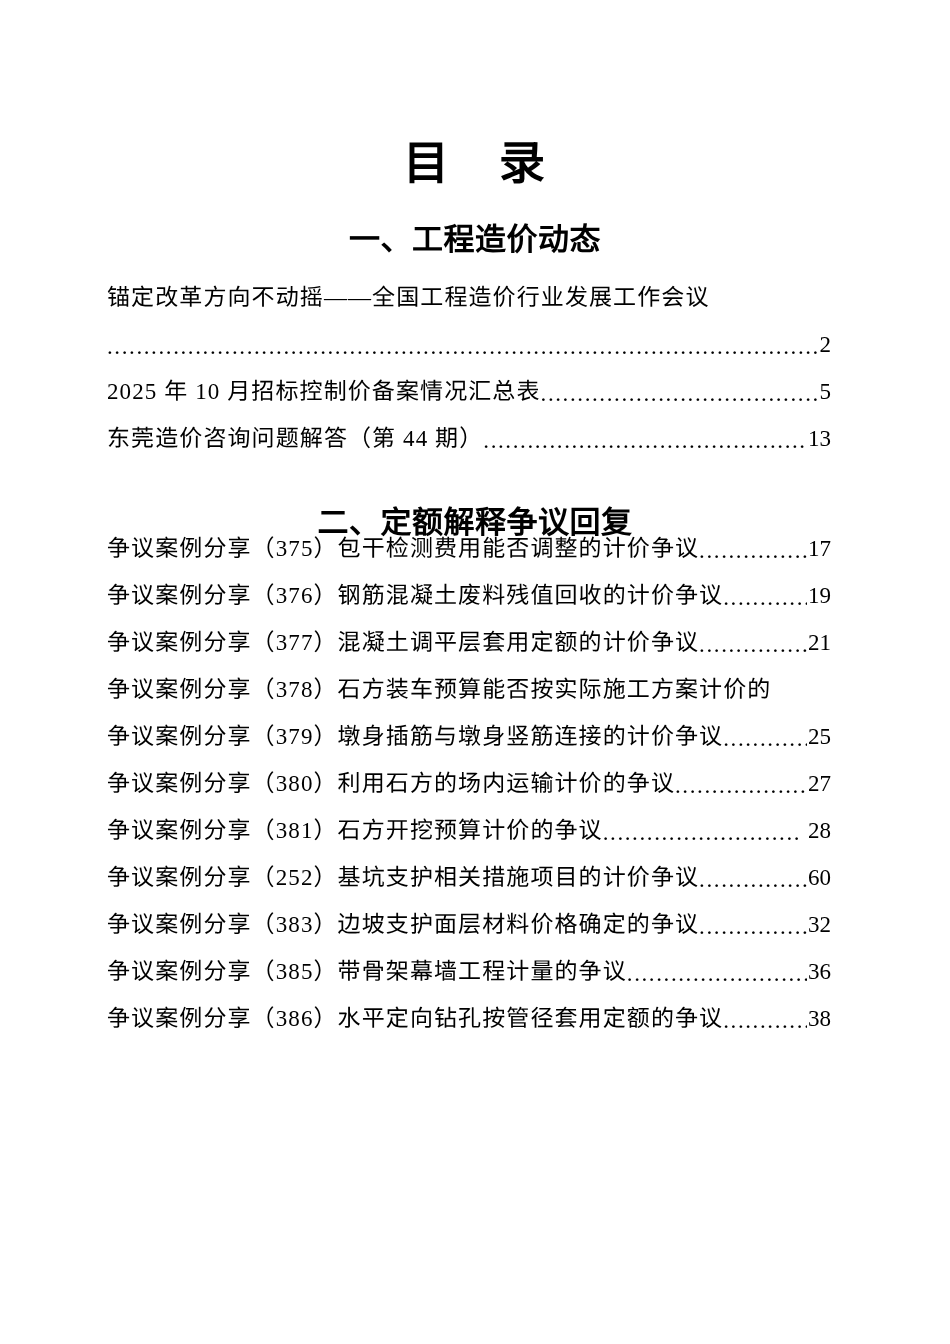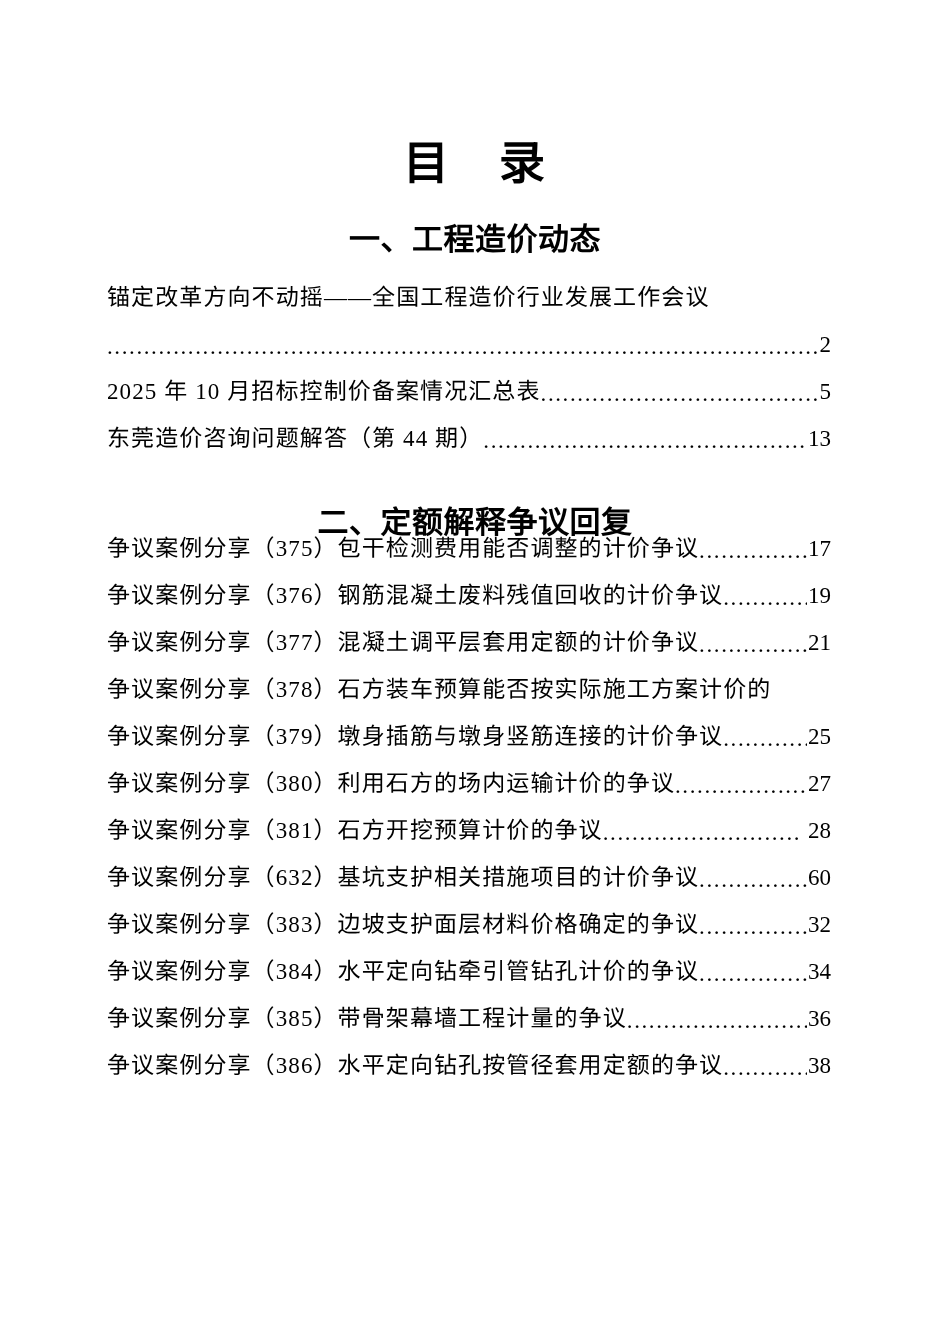--- a/index.html
+++ b/index.html
@@ -175,35 +175,30 @@
         <span class="toc-title">争议案例分享（380）利用石方的场内运输计价的争议</span>
         <span class="leader"></span>
         <span class="toc-page">27</span>
       </div>
       <div class="toc-line">
         <span class="toc-title">争议案例分享（381）石方开挖预算计价的争议</span>
         <span class="leader"></span>
         <span class="toc-page gap">28</span>
       </div>
       <div class="toc-line">
-        <span class="toc-title">争议案例分享（632）基坑支护相关措施项目的计价争议</span>
+        <span class="toc-title">争议案例分享（252）基坑支护相关措施项目的计价争议</span>
         <span class="leader"></span>
         <span class="toc-page">60</span>
       </div>
       <div class="toc-line">
         <span class="toc-title">争议案例分享（383）边坡支护面层材料价格确定的争议</span>
         <span class="leader"></span>
         <span class="toc-page">32</span>
       </div>
       <div class="toc-line">
-        <span class="toc-title">争议案例分享（384）水平定向钻牵引管钻孔计价的争议</span>
-        <span class="leader"></span>
-        <span class="toc-page">34</span>
-      </div>
-      <div class="toc-line">
         <span class="toc-title">争议案例分享（385）带骨架幕墙工程计量的争议</span>
         <span class="leader"></span>
         <span class="toc-page">36</span>
       </div>
       <div class="toc-line">
         <span class="toc-title">争议案例分享（386）水平定向钻孔按管径套用定额的争议</span>
         <span class="leader"></span>
         <span class="toc-page">38</span>
       </div>
     </div>

